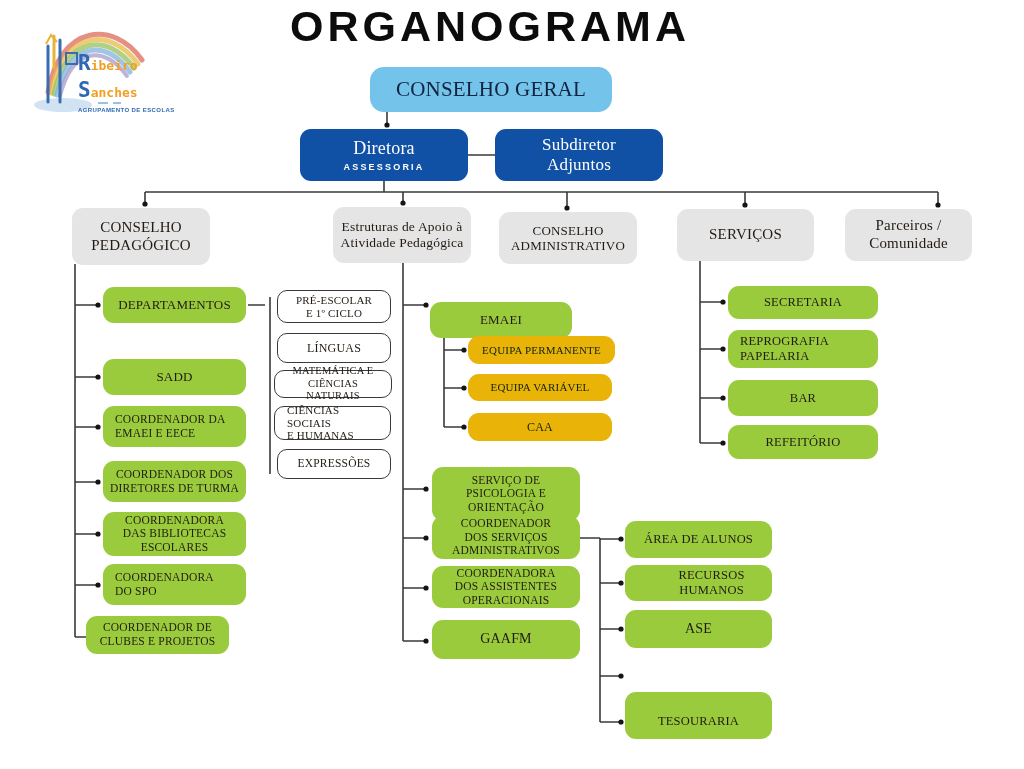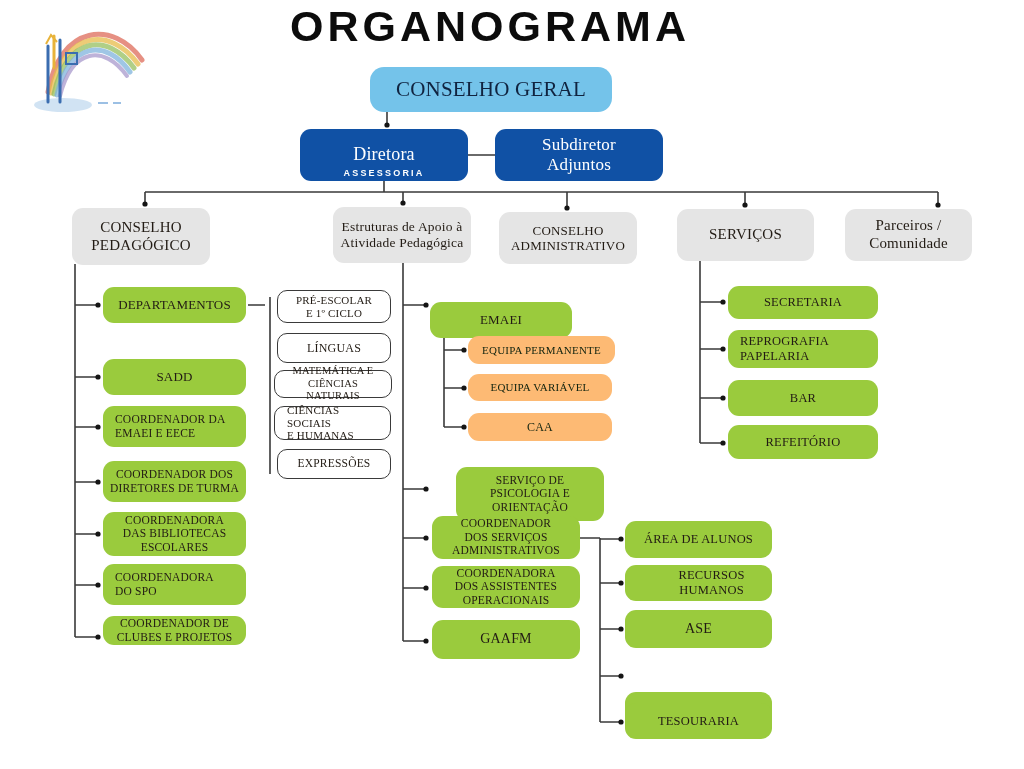--- a/index.html
+++ b/index.html
@@ -14,21 +14,21 @@
   }
   .box{
     position:absolute;display:flex;align-items:center;justify-content:center;
     text-align:center;white-space:pre-line;border-radius:11px;
     color:#221b14;line-height:1.18;padding:2px 6px;box-sizing:border-box;
     letter-spacing:.2px;
   }
   .ta-left{justify-content:flex-start;text-align:left;padding-left:12px;}
   .orange{background:#e5e5e5;}
   .green{background:#9acb3d;}
-  .teal{background:#fdba74;color:#10230f;}
+  .teal{background:#eab308;color:#10230f;}
   .blue-light{background:#74c3ea;color:#10233f;}
   .blue-dark{background:#1051a5;color:#ffffff;flex-direction:column;}
   .white-box{background:#ffffff;border:1.5px solid #3a3a3a;border-radius:10px;}
   .sub-label{
     font-family:"Liberation Sans",sans-serif;font-size:9px;font-weight:bold;
     letter-spacing:2.2px;margin-top:3px;
   }
   .connectors{position:absolute;left:0;top:0;width:1024px;height:769px;}
   .logo{position:absolute;left:18px;top:6px;width:150px;height:115px;}
   .logo svg{position:absolute;left:0;top:0;}
@@ -104,27 +104,32 @@
     <path d="M36,88 C48,30 90,26 116,62" stroke="#96bf5f" stroke-width="5" fill="none" opacity="0.75" stroke-linecap="round"></path>
     <path d="M39,89 C51,36 88,32 112,66" stroke="#7fb3dc" stroke-width="5" fill="none" opacity="0.75" stroke-linecap="round"></path>
     <path d="M42,90 C54,42 86,38 109,70" stroke="#a393c9" stroke-width="4" fill="none" opacity="0.7" stroke-linecap="round"></path>
     <path d="M30,40 L30,96" stroke="#3a6db0" stroke-width="3" stroke-linecap="round"></path>
     <path d="M42,34 L42,96" stroke="#3a6db0" stroke-width="3" stroke-linecap="round"></path>
     <path d="M36,30 L36,62" stroke="#e8b33a" stroke-width="3" stroke-linecap="round"></path>
     <path d="M28,38 L33,29 L39,36" stroke="#e8b33a" stroke-width="2" fill="none"></path>
     <rect x="48" y="47" width="11" height="11" fill="none" stroke="#3a6db0" stroke-width="2"></rect>
     <path d="M80,97 h10 M95,97 h8" stroke="#9cc0e4" stroke-width="2"></path>
   </svg>
+  <div class="logo-text">
+    <div class="logo-name">Ribeiro</div>
+    <div class="logo-name">Sanches</div>
+    <div class="logo-tagline">AGRUPAMENTO DE ESCOLAS</div>
+  </div>
 </div>
 
 <div class="page-title">ORGANOGRAMA</div>
 
 <div class="box blue-light" style="left:370px;top:67px;width:242px;height:45px;font-size:21px;border-radius:14px;">CONSELHO GERAL</div>
 
-<div class="box blue-dark" style="left:300px;top:129px;width:168px;height:52px;font-size:18px;justify-content:flex-end;">
+<div class="box blue-dark" style="left:300px;top:129px;width:168px;height:52px;font-size:18px;">
   <span>Diretora</span>
   <span class="sub-label">ASSESSORIA</span>
 </div>
 <div class="box blue-dark" style="left:495px;top:129px;width:168px;height:52px;font-size:17px;">Subdiretor
 Adjuntos</div>
 
 <div class="box orange" style="left:72px;top:208px;width:138px;height:57px;font-size:15px;">CONSELHO
 PEDAGÓGICO</div>
 <div class="box orange" style="left:333px;top:207px;width:138px;height:56px;font-size:13.5px;">Estruturas de Apoio à
 Atividade Pedagógica</div>
@@ -138,38 +143,38 @@
 <div class="box green" style="left:103px;top:359px;width:143px;height:36px;font-size:13px;">SADD</div>
 <div class="box green ta-left" style="left:103px;top:406px;width:143px;height:41px;font-size:11.5px;">COORDENADOR DA
 EMAEI E EECE</div>
 <div class="box green" style="left:103px;top:461px;width:143px;height:41px;font-size:11.5px;">COORDENADOR DOS
 DIRETORES DE TURMA</div>
 <div class="box green" style="left:103px;top:512px;width:143px;height:44px;font-size:11.5px;">COORDENADORA
 DAS BIBLIOTECAS
 ESCOLARES</div>
 <div class="box green ta-left" style="left:103px;top:564px;width:143px;height:41px;font-size:11.5px;">COORDENADORA
 DO SPO</div>
-<div class="box green" style="left:103px;top:616px;width:143px;height:29px;font-size:11.5px;">COORDENADOR DE
+<div class="box green" style="left:86px;top:616px;width:143px;height:38px;font-size:11.5px;">COORDENADOR DE
 CLUBES E PROJETOS</div>
 
 <div class="box white-box" style="left:277px;top:290px;width:114px;height:33px;font-size:11px;">PRÉ-ESCOLAR
 E 1º CICLO</div>
 <div class="box white-box" style="left:277px;top:333px;width:114px;height:30px;font-size:12px;">LÍNGUAS</div>
 <div class="box white-box" style="left:274px;top:370px;width:118px;height:28px;font-size:10.5px;">MATEMÁTICA E
 CIÊNCIAS NATURAIS</div>
 <div class="box white-box ta-left" style="left:274px;top:406px;width:117px;height:34px;font-size:11px;">CIÊNCIAS SOCIAIS
 E HUMANAS</div>
 <div class="box white-box" style="left:277px;top:449px;width:114px;height:30px;font-size:11.5px;">EXPRESSÕES</div>
 
 <div class="box green" style="left:430px;top:302px;width:142px;height:36px;font-size:13px;">EMAEI</div>
 <div class="box teal" style="left:468px;top:336px;width:147px;height:28px;font-size:11px;">EQUIPA PERMANENTE</div>
 <div class="box teal" style="left:468px;top:374px;width:144px;height:27px;font-size:11px;">EQUIPA VARIÁVEL</div>
 <div class="box teal" style="left:468px;top:413px;width:144px;height:28px;font-size:12px;">CAA</div>
 
-<div class="box green" style="left:432px;top:467px;width:148px;height:54px;font-size:11.5px;margin-left:24px;">SERVIÇO DE
+<div class="box green" style="left:432px;top:467px;width:148px;height:54px;font-size:11.5px;">SERVIÇO DE
 PSICOLOGIA E
 ORIENTAÇÃO</div>
 <div class="box green" style="left:432px;top:516px;width:148px;height:43px;font-size:11.5px;">COORDENADOR
 DOS SERVIÇOS
 ADMINISTRATIVOS</div>
 <div class="box green" style="left:432px;top:566px;width:148px;height:42px;font-size:11.5px;">COORDENADORA
 DOS ASSISTENTES
 OPERACIONAIS</div>
 <div class="box green" style="left:432px;top:620px;width:148px;height:39px;font-size:14px;">GAAFM</div>
 

